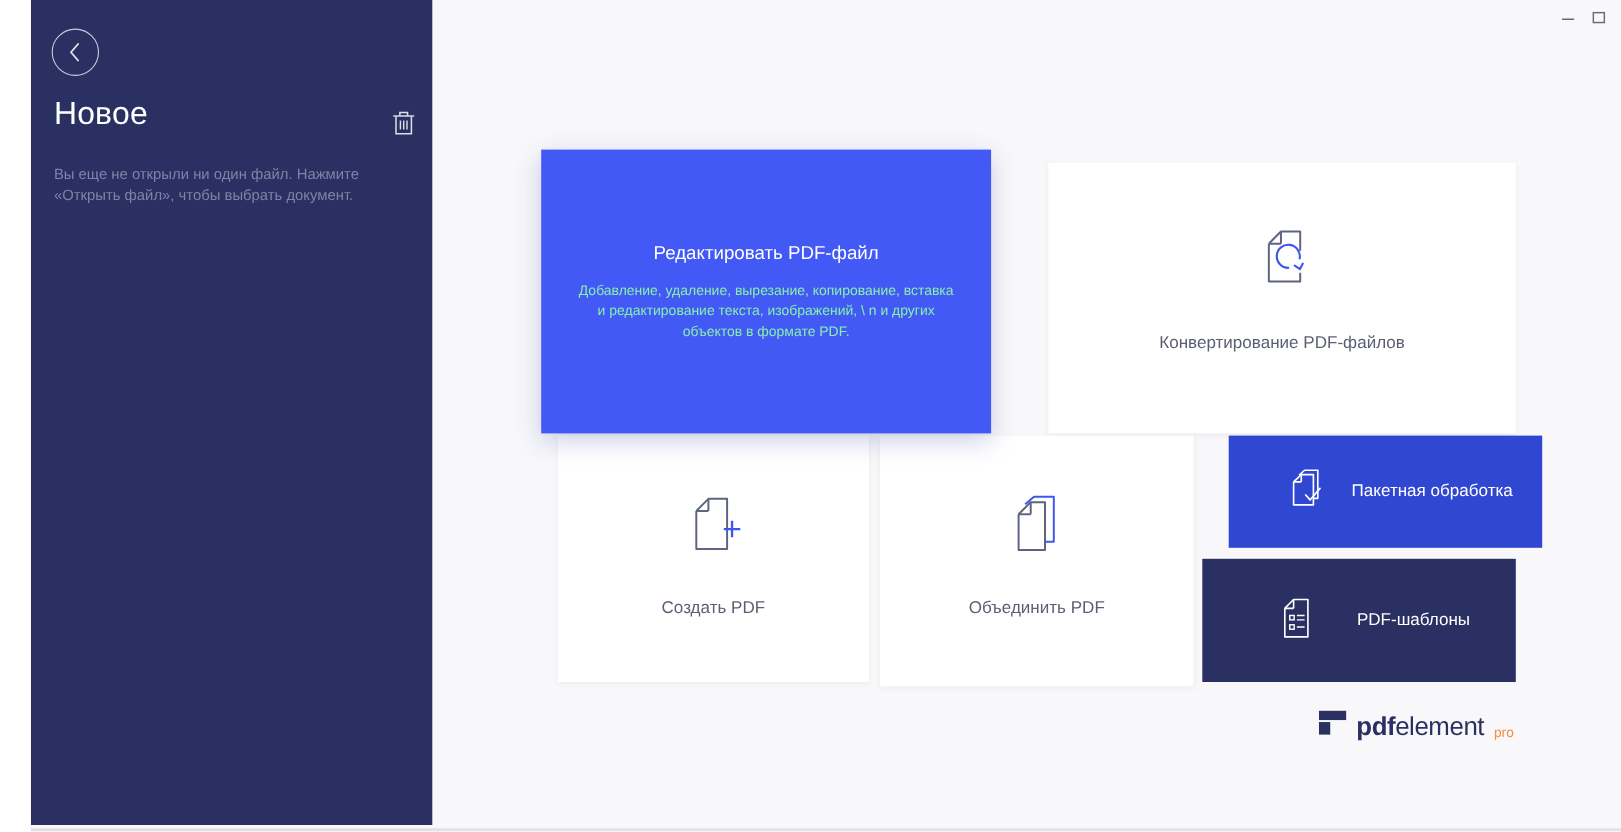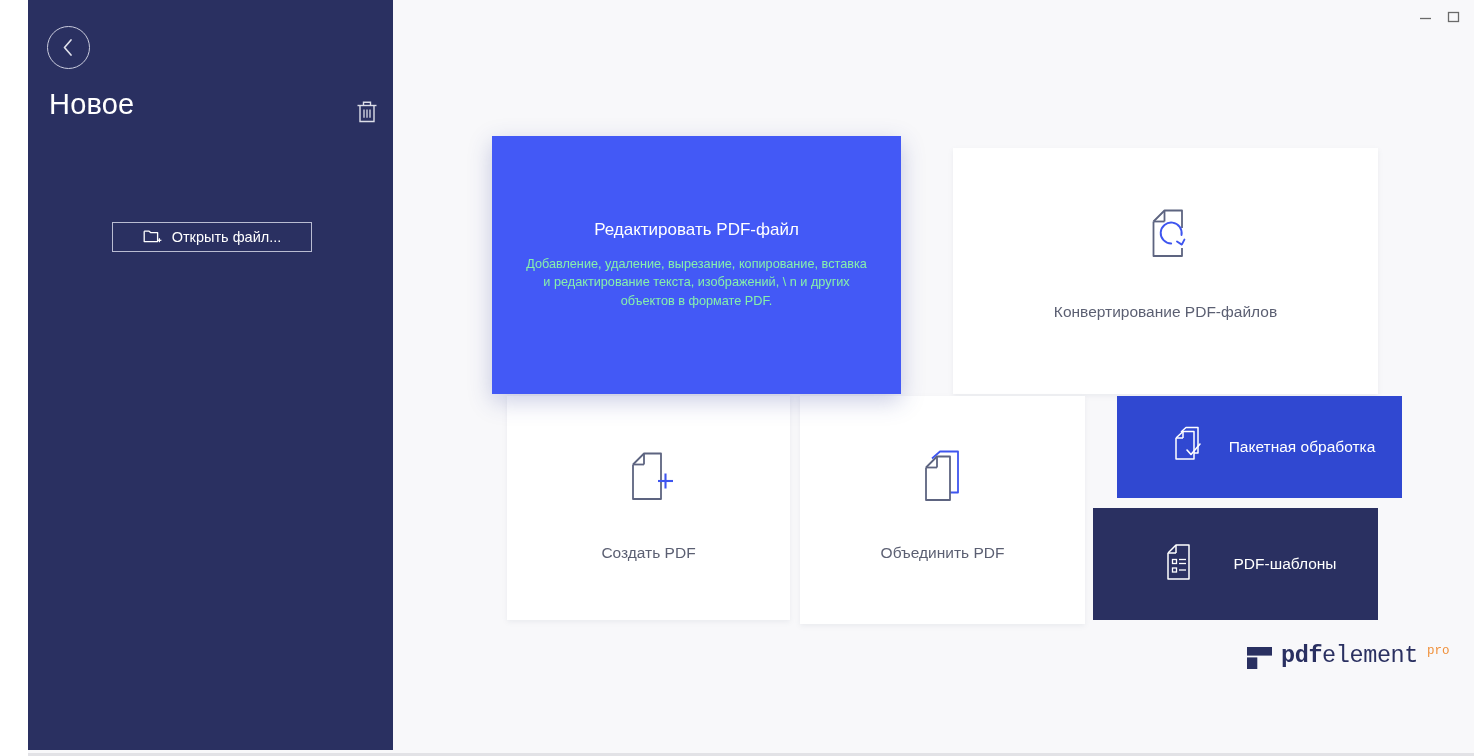--- a/index.html
+++ b/index.html
@@ -235,27 +235,26 @@
     background: #2a3061;
     display: flex;
     align-items: center;
     justify-content: center;
     gap: 38px;
   }
 
   
   #logo {
     position: absolute;
-    left: 854px;
+    left: 806px;
     top: 643px;
     height: 30px;
     display: flex;
-    align-items: flex-start;
+    align-items: flex-end;
     gap: 9px;
-    font-family: Liberation Mono, monospace;
   }
   #logo .mark { margin-top: 4px; }
   #logo .wordmark {
     font-size: 23.5px;
     color: #2a3061;
     letter-spacing: -0.4px;
     line-height: 26px;
     white-space: nowrap;
   }
   #logo .wordmark .bold { font-weight: bold; }
@@ -308,31 +307,22 @@
           <line x1="2.5" y1="6.5" x2="21.5" y2="6.5" stroke="#dcdde8" stroke-width="1.4"></line>
           <polyline points="8.5,6.3 8.5,3.2 15.5,3.2 15.5,6.3" fill="none" stroke="#dcdde8" stroke-width="1.4"></polyline>
           <polyline points="5,6.8 5,22.5 19,22.5 19,6.8" fill="none" stroke="#dcdde8" stroke-width="1.4"></polyline>
           <line x1="9" y1="10.5" x2="9" y2="18.8" stroke="#dcdde8" stroke-width="1.3"></line>
           <line x1="12" y1="10.5" x2="12" y2="18.8" stroke="#dcdde8" stroke-width="1.3"></line>
           <line x1="15" y1="10.5" x2="15" y2="18.8" stroke="#dcdde8" stroke-width="1.3"></line>
         </svg>
       </span>
     </div>
 
-
-    <button id="open-file-button">
-      <span>
-        <svg width="20" height="18" viewBox="0 0 20 18">
-          <polyline points="1.2,4.2 1.2,14.6 14.6,14.6 14.6,5.6 7.6,5.6 6.1,4.2 1.2,4.2" fill="none" stroke="#ffffff" stroke-width="1.3" stroke-linejoin="round"></polyline>
-          <line x1="14.4" y1="13.3" x2="18.4" y2="13.3" stroke="#ffffff" stroke-width="1.2"></line>
-          <line x1="16.4" y1="11.3" x2="16.4" y2="15.3" stroke="#ffffff" stroke-width="1.2"></line>
-        </svg>
-      </span>
-      <span class="label">Открыть файл...</span>
-    </button>
+    <div id="sidebar-hint">Вы еще не открыли ни один файл. Нажмите «Открыть файл», чтобы выбрать документ.</div>
+
   </div>
 
   <div id="tiles">
 
     <div class="tile" id="tile-edit">
       <div class="title">Редактировать PDF-файл</div>
       <div class="desc">Добавление, удаление, вырезание, копирование, вставка и редактирование текста, изображений, \ n и других объектов в формате PDF.</div>
     </div>
 
     <div class="tile" id="tile-convert">

